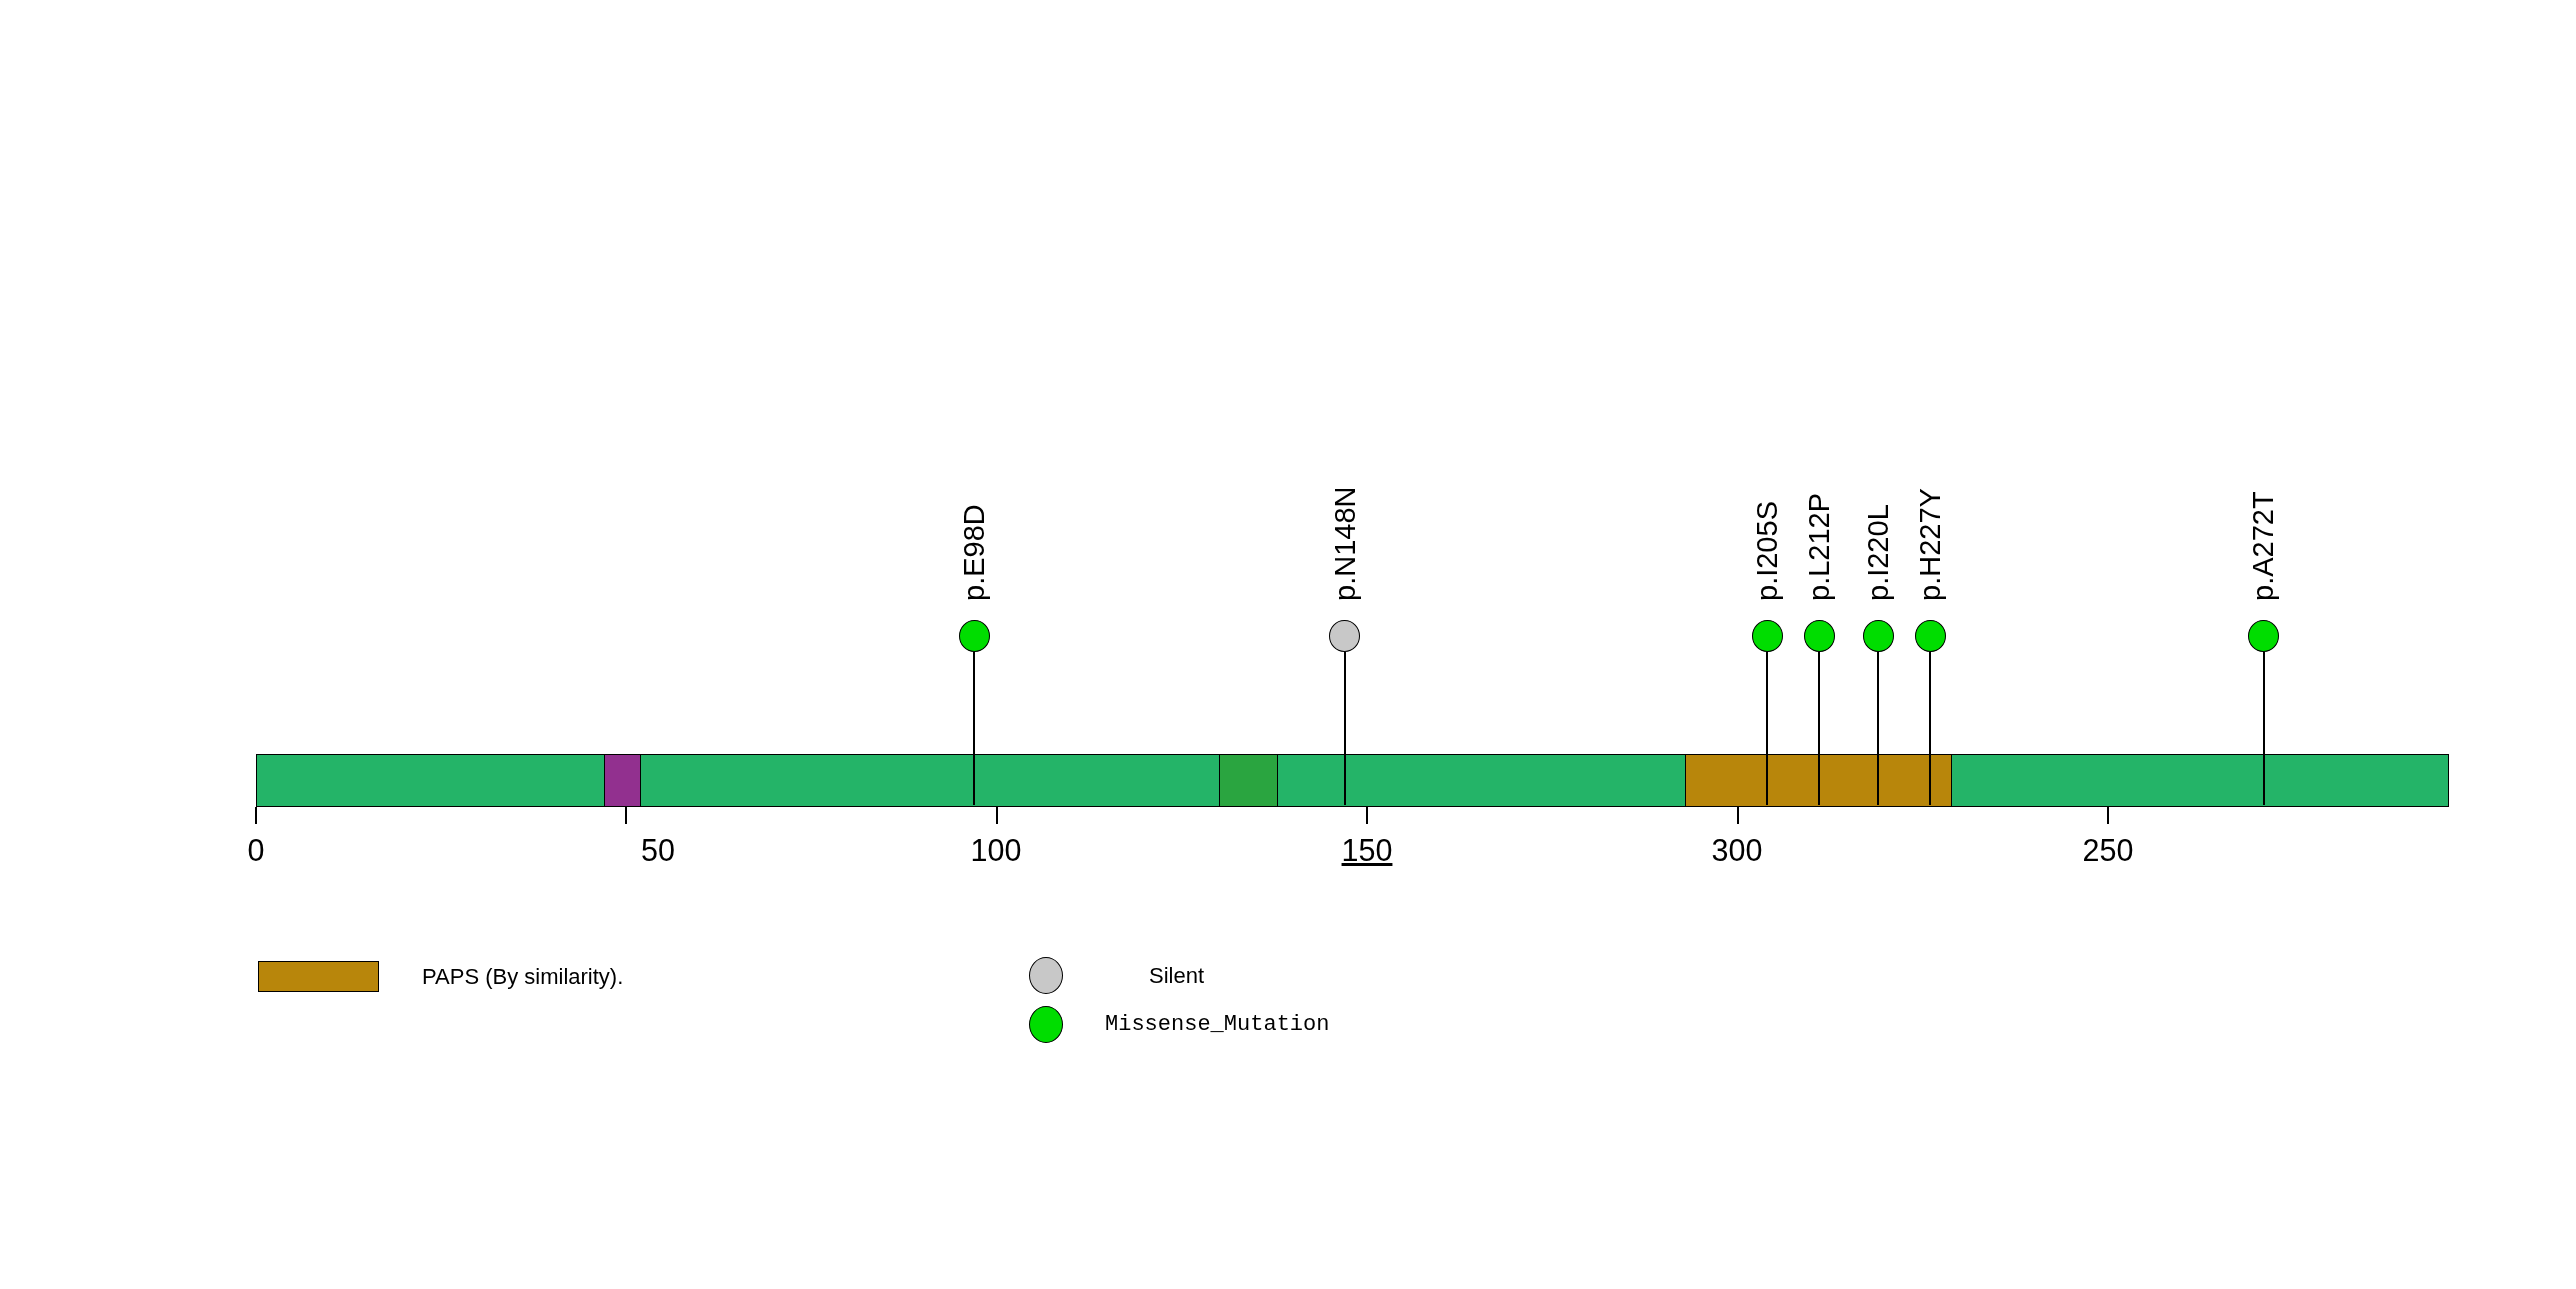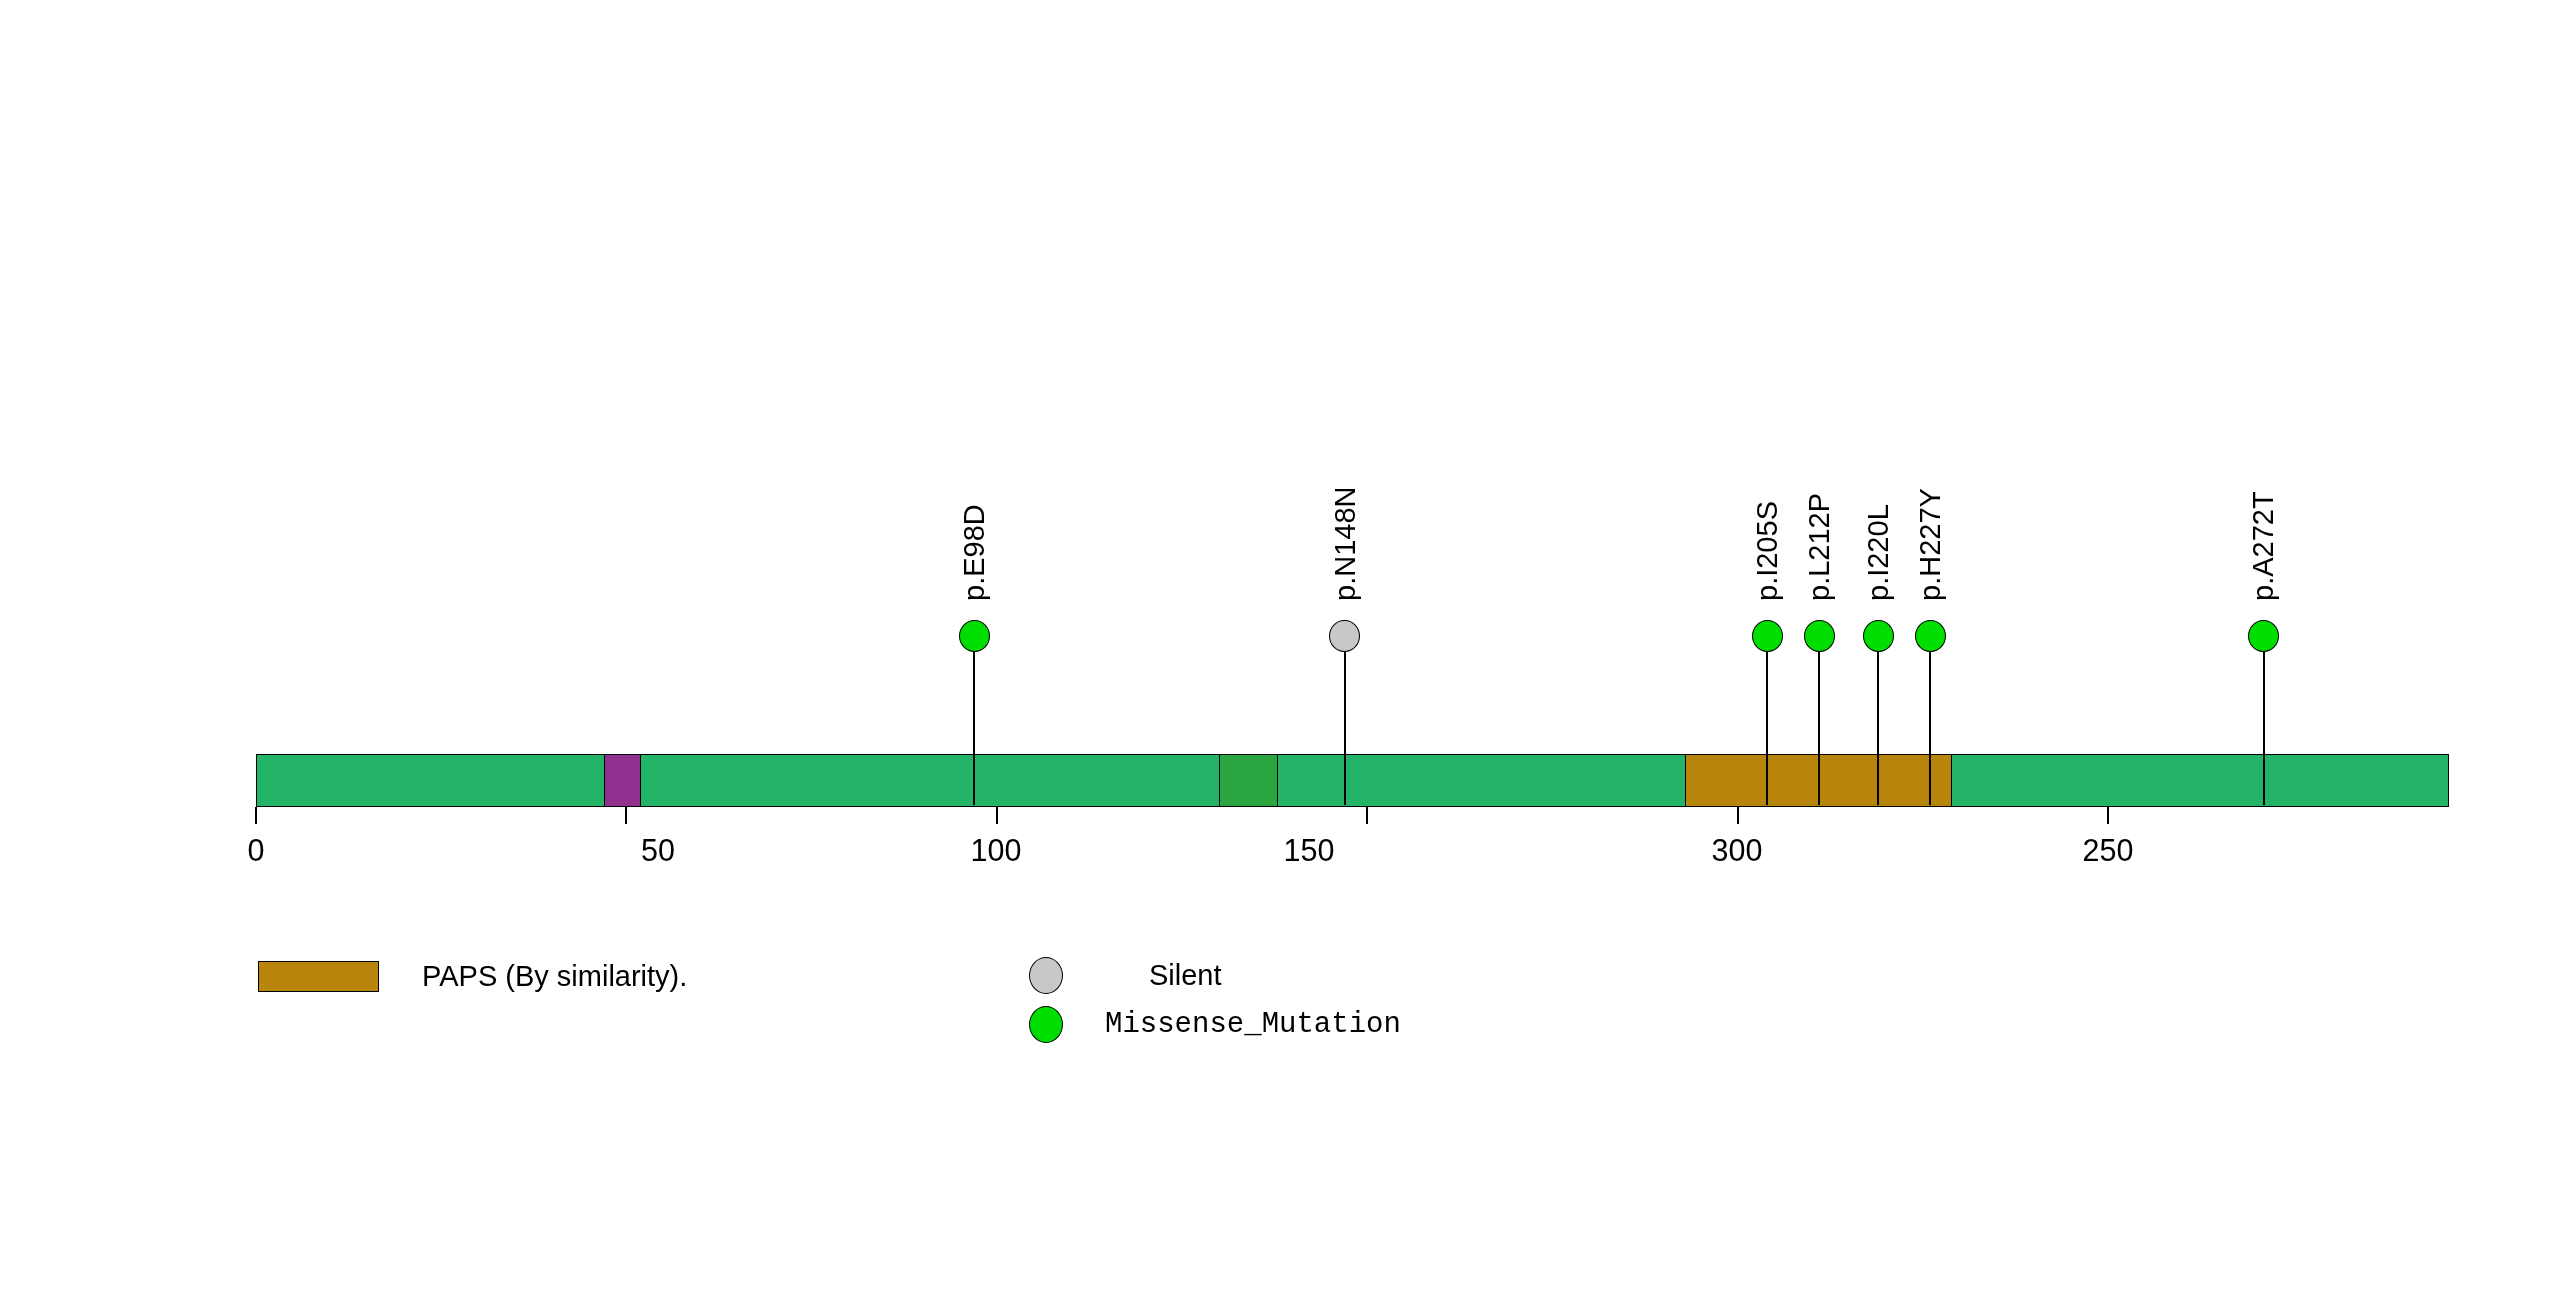--- a/index.html
+++ b/index.html
@@ -76,21 +76,21 @@
     position: absolute;
     box-sizing: border-box;
     border: 1.5px solid #000000;
     border-radius: 50%;
     z-index: 2;
   }
   .legend-label {
     position: absolute;
     height: 37px;
     line-height: 37px;
-    font-size: 29px;
+    font-size: 22px;
     white-space: nowrap;
     z-index: 2;
   }
 </style>
 </head>
 <body>
 
 <div class="canvas">
 
   <div id="plot-marks">
@@ -122,21 +122,21 @@
     </div>
 
   <div id="axis">
       <div class="tick" style="left: 255px; top: 807px;"></div>
       <div class="tick-label" style="left: 195px; top: 833px;">0</div>
       <div class="tick" style="left: 625px; top: 807px;"></div>
       <div class="tick-label" style="left: 597px; top: 833px;">50</div>
       <div class="tick" style="left: 996px; top: 807px;"></div>
       <div class="tick-label" style="left: 935px; top: 833px;">100</div>
       <div class="tick" style="left: 1366px; top: 807px;"></div>
-      <div class="tick-label" style="left: 1248px; top: 833px;">150</div>
+      <div class="tick-label" style="left: 1306px; top: 833px; text-decoration: underline;">150</div>
       <div class="tick" style="left: 1737px; top: 807px;"></div>
       <div class="tick-label" style="left: 1676px; top: 833px;">300</div>
       <div class="tick" style="left: 2107px; top: 807px;"></div>
       <div class="tick-label" style="left: 2047px; top: 833px;">250</div>
     </div>
 
   <div id="legend">
     <div class="legend-swatch-rect" id="legend-swatch-0" style="left: 258px; top: 961px; width: 121px; height: 31px; background: rgb(184, 134, 11);"></div>
     <div class="legend-label" style="left:422px; top:958px;">PAPS (By similarity).</div>
 

